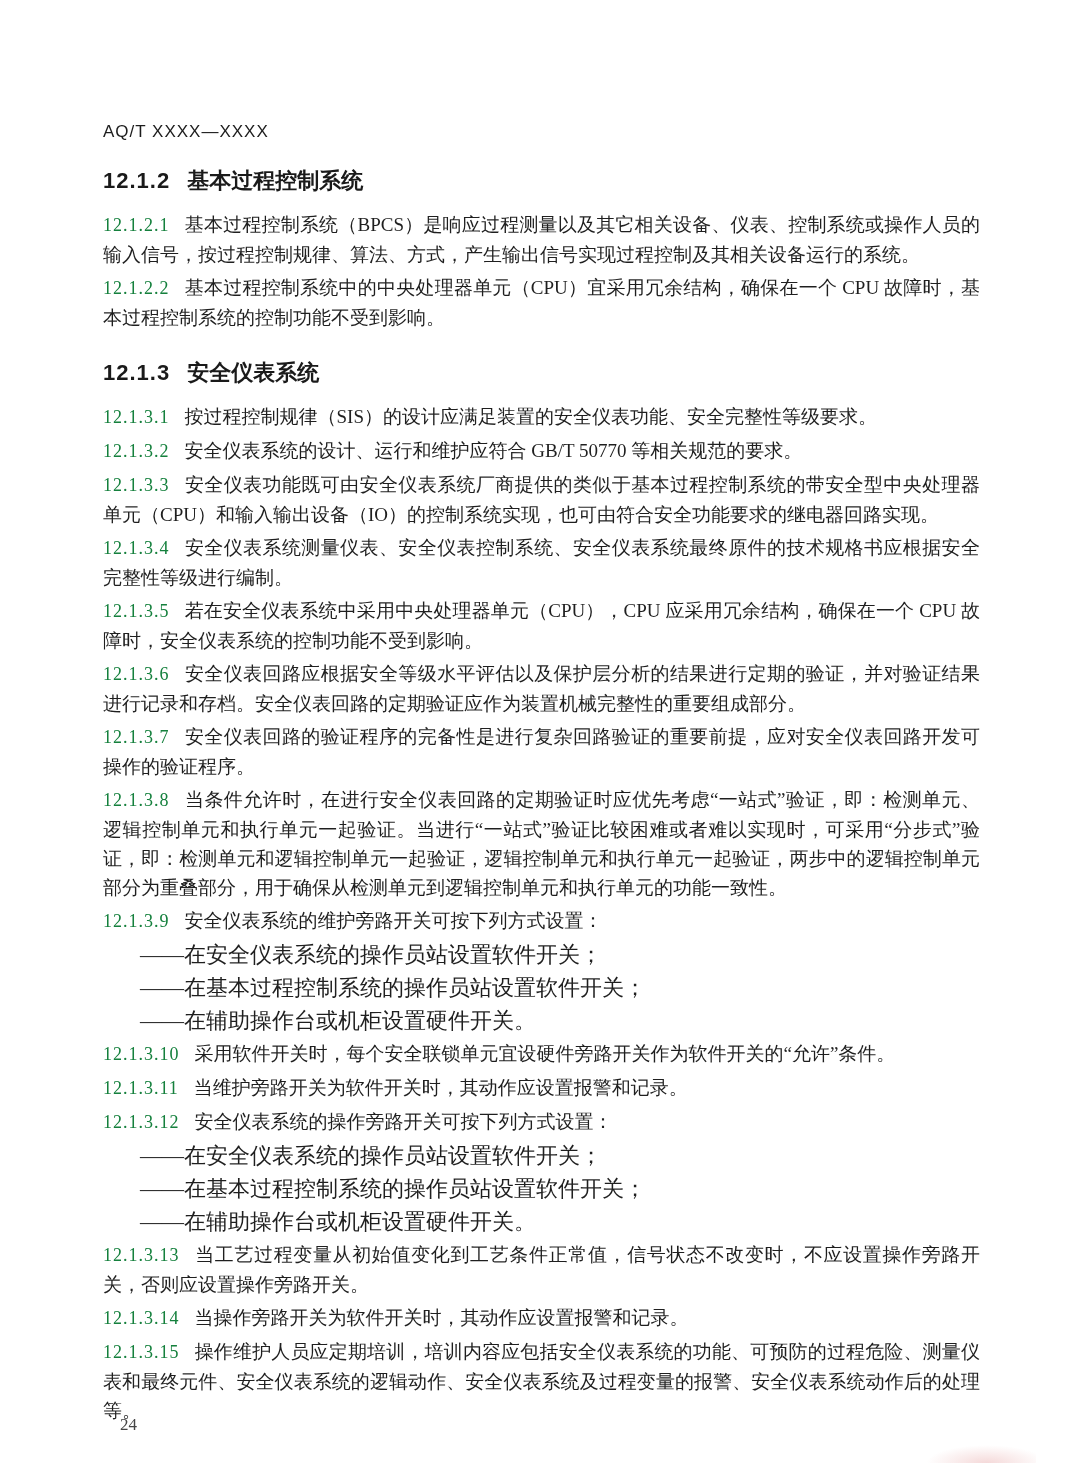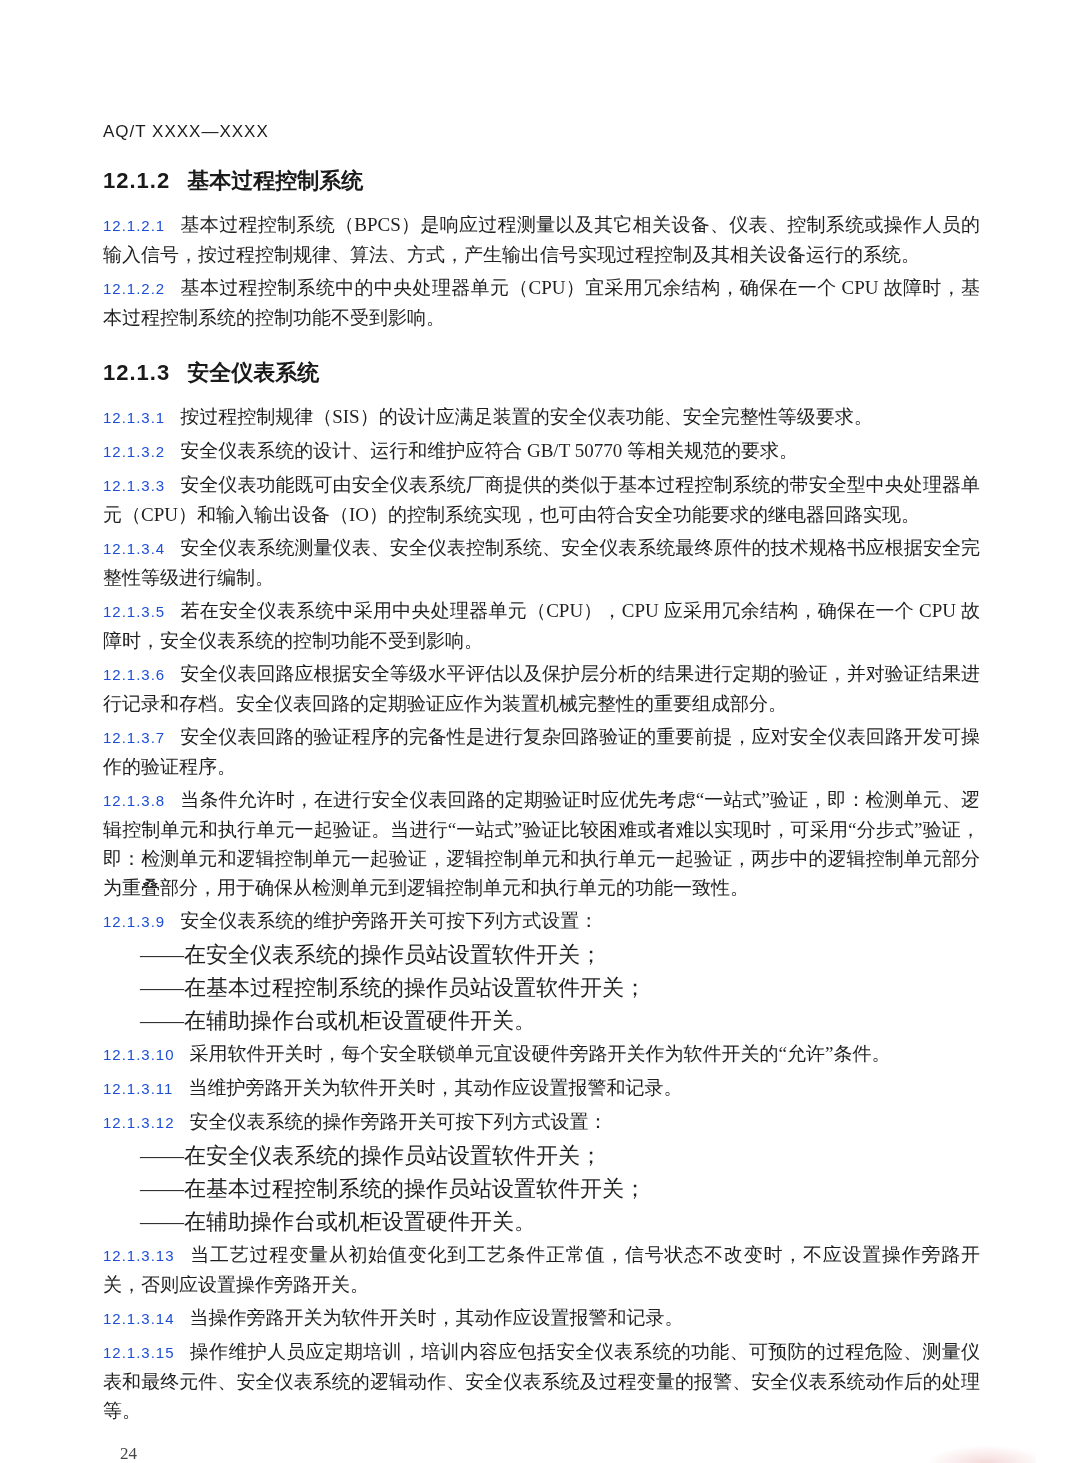--- a/index.html
+++ b/index.html
@@ -28,29 +28,29 @@
     font-size:22px;line-height:24px;font-weight:700;color:#1a1a1a;
     margin:0 0 17px 0;
   }
   h2.clause-heading .num{margin-right:17px;letter-spacing:1px;}
   h2.spaced{margin-top:29px;}
   p.clause{
     font-size:19px;line-height:29px;margin:0 0 4px 0;
     text-align:justify;color:#1f1f1f;
   }
   p.clause .num{
-    font-family:Liberation Sans, sans-serif;
-    font-size:15px;letter-spacing:1px;margin-right:15px;color:#1d4ed8;
+    font-family:Liberation Serif, serif;
+    font-size:18px;letter-spacing:1px;margin-right:15px;color:#15803d;
   }
   p.dash-item{
     font-size:22px;line-height:29px;margin:0 0 4px 0;
     padding-left:37px;color:#1f1f1f;
   }
   .page-number{
-    position:absolute;left:120px;top:1444px;
+    position:absolute;left:120px;top:1415px;
     font-size:17px;color:#444444;
     font-family:"Liberation Serif","DejaVu Serif",serif;
   }
   .smudge{
     position:absolute;right:0;bottom:0;width:110px;height:18px;
     background:radial-gradient(ellipse at 55% 100%, rgba(236,186,186,0.55), rgba(236,186,186,0) 70%);
     pointer-events:none;
   }
 </style>
 </head>

